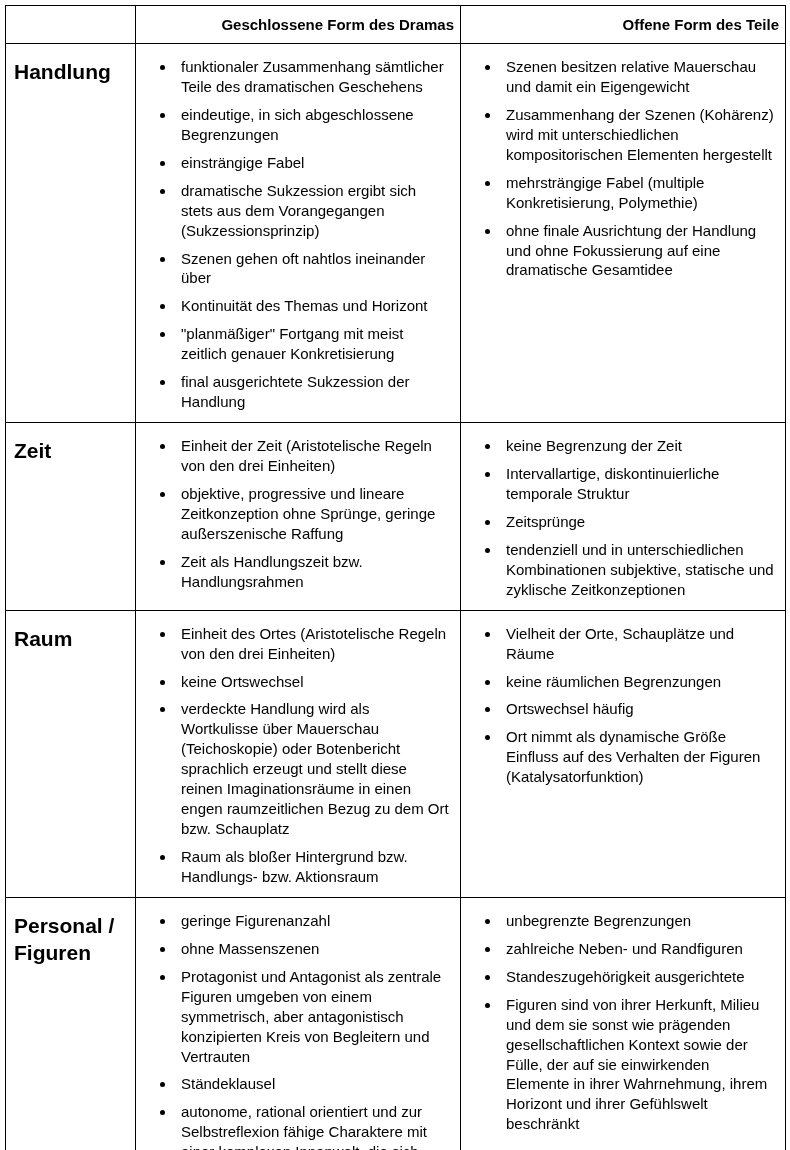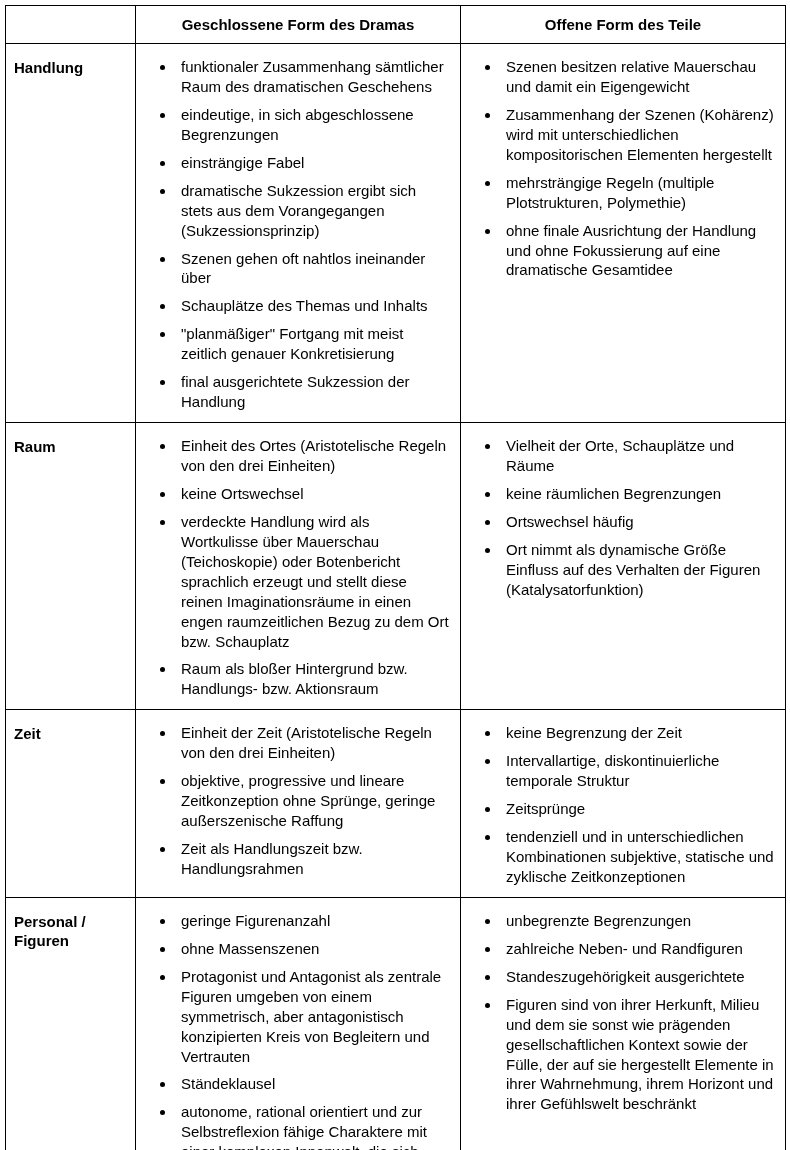--- a/index.html
+++ b/index.html
@@ -23,25 +23,25 @@
   col.c-label { width: 130px; }
   col.c-closed { width: 325px; }
   col.c-open  { width: 325px; }
   th, td {
     border: 1px solid #000000;
     vertical-align: top;
   }
   thead th {
     font-size: 15px;
     font-weight: bold;
-    text-align: center;
+    text-align: right;
     padding: 10px 6px;
   }
   td.row-label {
-    font-size: 15px;
+    font-size: 21px;
     font-weight: bold;
     padding: 14px 6px 6px 8px;
     line-height: 1.3;
   }
   td.cell {
     padding: 13px 10px 10px 4px;
   }
   ul.bullets {
     margin: 0;
     padding-left: 36px;
@@ -70,36 +70,54 @@
         <th></th>
         <th>Geschlossene Form des Dramas</th>
         <th>Offene Form des Teile</th>
       </tr>
     </thead>
     <tbody id="table-body">
         <tr>
           <td class="row-label">Handlung</td>
           <td class="cell">
             <ul class="bullets">
-              <li>funktionaler Zusammenhang sämtlicher Raum des dramatischen Geschehens</li>
+              <li>funktionaler Zusammenhang sämtlicher Teile des dramatischen Geschehens</li>
               <li>eindeutige, in sich abgeschlossene Begrenzungen</li>
               <li>einsträngige Fabel</li>
               <li>dramatische Sukzession ergibt sich stets aus dem Vorangegangen (Sukzessionsprinzip)</li>
               <li>Szenen gehen oft nahtlos ineinander über</li>
-              <li>Schauplätze des Themas und Inhalts</li>
+              <li>Kontinuität des Themas und Horizont</li>
               <li>"planmäßiger" Fortgang mit meist zeitlich genauer Konkretisierung</li>
               <li>final ausgerichtete Sukzession der Handlung</li>
             </ul>
           </td>
           <td class="cell">
             <ul class="bullets">
               <li>Szenen besitzen relative Mauerschau und damit ein Eigengewicht</li>
               <li>Zusammenhang der Szenen (Kohärenz) wird mit unterschiedlichen kompositorischen Elementen hergestellt</li>
-              <li>mehrsträngige Regeln (multiple Plotstrukturen, Polymethie)</li>
+              <li>mehrsträngige Fabel (multiple Konkretisierung, Polymethie)</li>
               <li>ohne finale Ausrichtung der Handlung und ohne Fokussierung auf eine dramatische Gesamtidee</li>
+            </ul>
+          </td>
+        </tr>
+        <tr>
+          <td class="row-label">Zeit</td>
+          <td class="cell">
+            <ul class="bullets">
+              <li>Einheit der Zeit (Aristotelische Regeln von den drei Einheiten)</li>
+              <li>objektive, progressive und lineare Zeitkonzeption ohne Sprünge, geringe außerszenische Raffung</li>
+              <li>Zeit als Handlungszeit bzw. Handlungsrahmen</li>
+            </ul>
+          </td>
+          <td class="cell">
+            <ul class="bullets">
+              <li>keine Begrenzung der Zeit</li>
+              <li>Intervallartige, diskontinuierliche temporale Struktur</li>
+              <li>Zeitsprünge</li>
+              <li>tendenziell und in unterschiedlichen Kombinationen subjektive, statische und zyklische Zeitkonzeptionen</li>
             </ul>
           </td>
         </tr>
         <tr>
           <td class="row-label">Raum</td>
           <td class="cell">
             <ul class="bullets">
               <li>Einheit des Ortes (Aristotelische Regeln von den drei Einheiten)</li>
               <li>keine Ortswechsel</li>
               <li>verdeckte Handlung wird als Wortkulisse über Mauerschau (Teichoskopie) oder Botenbericht sprachlich erzeugt und stellt diese reinen Imaginationsräume in einen engen raumzeitlichen Bezug zu dem Ort bzw. Schauplatz</li>
@@ -109,52 +127,34 @@
           <td class="cell">
             <ul class="bullets">
               <li>Vielheit der Orte, Schauplätze und Räume</li>
               <li>keine räumlichen Begrenzungen</li>
               <li>Ortswechsel häufig</li>
               <li>Ort nimmt als dynamische Größe Einfluss auf des Verhalten der Figuren (Katalysatorfunktion)</li>
             </ul>
           </td>
         </tr>
         <tr>
-          <td class="row-label">Zeit</td>
-          <td class="cell">
-            <ul class="bullets">
-              <li>Einheit der Zeit (Aristotelische Regeln von den drei Einheiten)</li>
-              <li>objektive, progressive und lineare Zeitkonzeption ohne Sprünge, geringe außerszenische Raffung</li>
-              <li>Zeit als Handlungszeit bzw. Handlungsrahmen</li>
-            </ul>
-          </td>
-          <td class="cell">
-            <ul class="bullets">
-              <li>keine Begrenzung der Zeit</li>
-              <li>Intervallartige, diskontinuierliche temporale Struktur</li>
-              <li>Zeitsprünge</li>
-              <li>tendenziell und in unterschiedlichen Kombinationen subjektive, statische und zyklische Zeitkonzeptionen</li>
-            </ul>
-          </td>
-        </tr>
-        <tr>
           <td class="row-label">Personal / Figuren</td>
           <td class="cell">
             <ul class="bullets">
               <li>geringe Figurenanzahl</li>
               <li>ohne Massenszenen</li>
               <li>Protagonist und Antagonist als zentrale Figuren umgeben von einem symmetrisch, aber antagonistisch konzipierten Kreis von Begleitern und Vertrauten</li>
               <li>Ständeklausel</li>
               <li>autonome, rational orientiert und zur Selbstreflexion fähige Charaktere mit einer komplexen Innenwelt, die sich entwickeln können</li>
             </ul>
           </td>
           <td class="cell">
             <ul class="bullets">
               <li>unbegrenzte Begrenzungen</li>
               <li>zahlreiche Neben- und Randfiguren</li>
               <li>Standeszugehörigkeit ausgerichtete</li>
-              <li>Figuren sind von ihrer Herkunft, Milieu und dem sie sonst wie prägenden gesellschaftlichen Kontext sowie der Fülle, der auf sie hergestellt Elemente in ihrer Wahrnehmung, ihrem Horizont und ihrer Gefühlswelt beschränkt</li>
+              <li>Figuren sind von ihrer Herkunft, Milieu und dem sie sonst wie prägenden gesellschaftlichen Kontext sowie der Fülle, der auf sie einwirkenden Elemente in ihrer Wahrnehmung, ihrem Horizont und ihrer Gefühlswelt beschränkt</li>
             </ul>
           </td>
         </tr>
       </tbody>
   </table>
 </div>
 
 </body></html>

